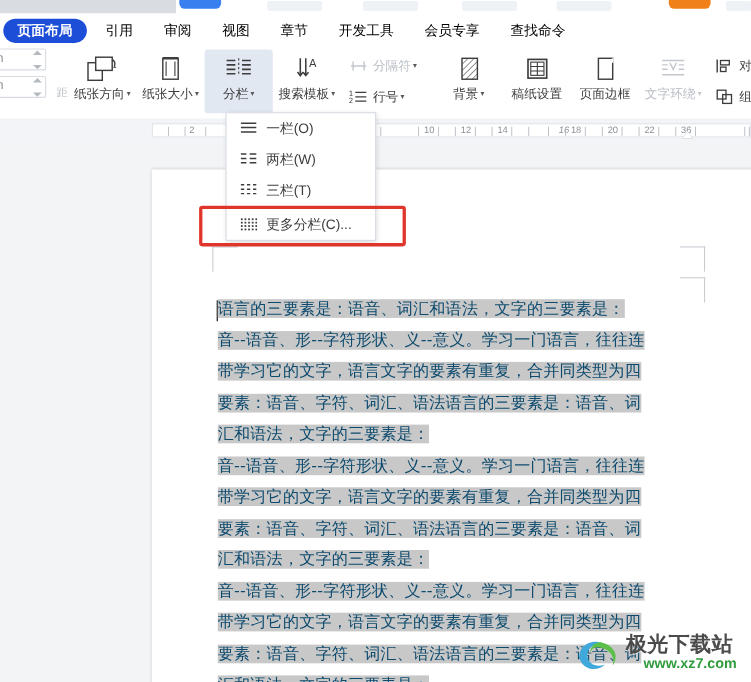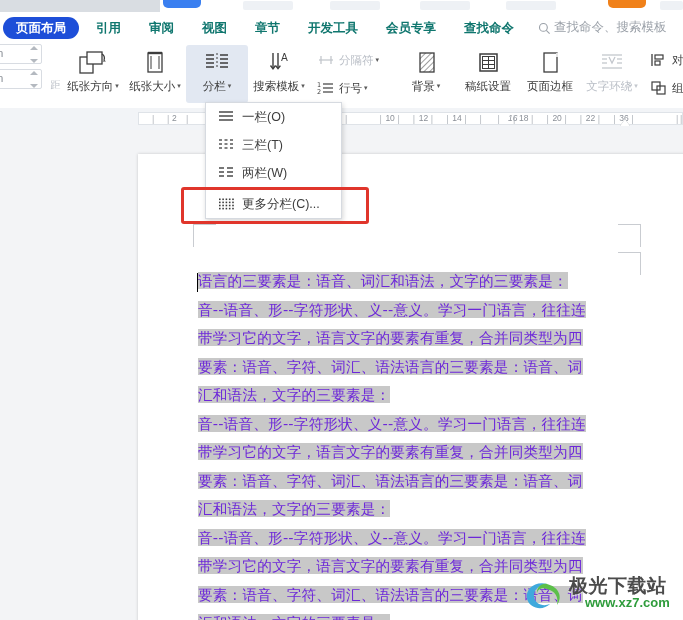--- a/index.html
+++ b/index.html
@@ -15,22 +15,22 @@
   .topstrip{position:absolute;left:0;top:0;width:683px;height:14px;background:#ffffff;overflow:hidden;}
   .topstrip .greybar{position:absolute;left:0;top:0;width:160px;height:12px;background:#d9dde2;}
   .topstrip .bluetab{position:absolute;left:163px;top:-8px;width:38px;height:16px;background:#3a7ff0;border-radius:5px;}
   .topstrip .orangetab{position:absolute;left:608px;top:-8px;width:38px;height:16px;background:#f0811a;border-radius:5px;}
   .topstrip .ghost{position:absolute;top:1px;height:9px;background:#eef1f5;border-radius:2px;}
 
   
   .tabbar{position:absolute;left:0;top:14px;width:683px;height:28px;background:#ffffff;}
   .tabs{position:absolute;left:0;top:0;height:28px;display:flex;align-items:center;}
   .tab{
-    font-size:12.5px;color:#0f766e;padding:3px 11px;margin:0 3px;border-radius:11px;
-    line-height:16px;white-space:nowrap;cursor:default;font-weight:bold;
+    font-size:12.5px;color:#000000;padding:3px 11px;margin:0 3px;border-radius:11px;
+    line-height:16px;white-space:nowrap;cursor:default;
   }
   .tab.active{background:#1d4ed8;color:#ffffff;font-weight:bold;padding:3px 13px;}
   .searchbox{
     position:absolute;left:538px;top:5px;display:flex;align-items:center;
     font-size:12.5px;color:#9aa0a8;white-space:nowrap;
   }
   .searchbox .magn{display:inline-block;width:13px;height:13px;margin-right:3px;position:relative;top:1px;}
 
   
   .ribbon{position:absolute;left:0;top:42px;width:683px;height:66px;background:#ffffff;border-bottom:1px solid #e2e5ea;}
@@ -81,21 +81,21 @@
   .canvas{position:absolute;left:0;top:130px;width:683px;height:490px;background:#f3f4f6;overflow:hidden;}
   .page{position:absolute;left:138px;top:24px;width:560px;height:470px;background:#ffffff;box-shadow:0 0 3px rgba(0,0,0,.18);}
   .mcorner{position:absolute;width:22px;height:22px;}
   .mcorner.tl{left:55px;top:70px;border-left:1px solid #c9ccd1;border-top:1px solid #c9ccd1;}
   .mcorner.tr{left:480px;top:70px;border-right:1px solid #c9ccd1;border-top:1px solid #c9ccd1;}
   .mcorner.tr2{left:480px;top:98px;border-right:1px solid #c9ccd1;border-top:1px solid #c9ccd1;}
 
   .doctext{position:absolute;left:60px;top:113px;width:432px;}
   .dline{
     font-family:"DejaVu Sans","Liberation Sans",sans-serif;
-    font-size:14.6px;line-height:28.5px;color:#6d28d9;white-space:nowrap;
+    font-size:14.6px;line-height:28.5px;color:#0c4a6e;white-space:nowrap;
     letter-spacing:0.2px;
   }
   .dline span.hl{background:#c8c8c8;}
 
   
   .doccaret{position:absolute;left:59px;top:119px;width:1px;height:19px;background:#000;}
 
   
   .dropdown{
     position:absolute;left:205px;top:102px;width:135px;background:#ffffff;
@@ -138,29 +138,20 @@
     <div class="tabs" id="tabs-host">
         <div class="tab active">页面布局</div>
         <div class="tab">引用</div>
         <div class="tab">审阅</div>
         <div class="tab">视图</div>
         <div class="tab">章节</div>
         <div class="tab">开发工具</div>
         <div class="tab">会员专享</div>
         <div class="tab">查找命令</div>
       </div>
-    <div class="searchbox">
-      <span class="magn">
-        <svg width="13" height="13" viewBox="0 0 13 13">
-            <circle cx="5.4" cy="5.4" r="3.9" fill="none" stroke="#9aa0a8" stroke-width="1.1"></circle>
-            <line x1="8.3" y1="8.3" x2="11.6" y2="11.6" stroke="#9aa0a8" stroke-width="1.1"></line>
-          </svg>
-      </span>
-      <span>查找命令、搜索模板</span>
-    </div>
   </div>
 
   <div class="ribbon">
 
     <div class="spincol">
       <div class="spin">
         <span class="val">cm</span>
         <span class="arrows">
             <i class="up"></i>
             <i class="dn"></i>
@@ -412,49 +403,49 @@
               <line x1="1" y1="6" x2="15" y2="6"></line>
               <line x1="1" y1="10" x2="15" y2="10"></line>
             </g>
           </svg>
         </span>
         <span class="dlbl">一栏(O)</span>
       </div>
       <div class="ditem">
         <span class="dico">
           <svg width="16" height="14" viewBox="0 0 16 14">
+            <g stroke="#3d3d3d" stroke-width="1.4">
+              <line x1="1" y1="2" x2="6" y2="2"></line>
+              <line x1="1" y1="6" x2="6" y2="6"></line>
+              <line x1="1" y1="10" x2="6" y2="10"></line>
+              <line x1="9" y1="2" x2="15" y2="2"></line>
+              <line x1="9" y1="6" x2="15" y2="6"></line>
+              <line x1="9" y1="10" x2="15" y2="10"></line>
+            </g>
+          </svg>
+        </span>
+        <span class="dlbl">两栏(W)</span>
+      </div>
+      <div class="ditem">
+        <span class="dico">
+          <svg width="16" height="14" viewBox="0 0 16 14">
             <g stroke="#3d3d3d" stroke-width="1.3">
               <line x1="1" y1="2" x2="4" y2="2"></line>
               <line x1="1" y1="6" x2="4" y2="6"></line>
               <line x1="1" y1="10" x2="4" y2="10"></line>
               <line x1="6.5" y1="2" x2="9.5" y2="2"></line>
               <line x1="6.5" y1="6" x2="9.5" y2="6"></line>
               <line x1="6.5" y1="10" x2="9.5" y2="10"></line>
               <line x1="12" y1="2" x2="15" y2="2"></line>
               <line x1="12" y1="6" x2="15" y2="6"></line>
               <line x1="12" y1="10" x2="15" y2="10"></line>
             </g>
           </svg>
         </span>
         <span class="dlbl">三栏(T)</span>
-      </div>
-      <div class="ditem">
-        <span class="dico">
-          <svg width="16" height="14" viewBox="0 0 16 14">
-            <g stroke="#3d3d3d" stroke-width="1.4">
-              <line x1="1" y1="2" x2="6" y2="2"></line>
-              <line x1="1" y1="6" x2="6" y2="6"></line>
-              <line x1="1" y1="10" x2="6" y2="10"></line>
-              <line x1="9" y1="2" x2="15" y2="2"></line>
-              <line x1="9" y1="6" x2="15" y2="6"></line>
-              <line x1="9" y1="10" x2="15" y2="10"></line>
-            </g>
-          </svg>
-        </span>
-        <span class="dlbl">两栏(W)</span>
       </div>
       <div class="dsep"></div>
       <div class="ditem">
         <span class="dico">
           <svg width="16" height="14" viewBox="0 0 16 14">
             <g fill="#3d3d3d">
               <rect x="1" y="1.5" width="1.6" height="1.6"></rect>
               <rect x="1" y="4.6" width="1.6" height="1.6"></rect>
               <rect x="1" y="7.7" width="1.6" height="1.6"></rect>
               <rect x="1" y="10.8" width="1.6" height="1.6"></rect>

